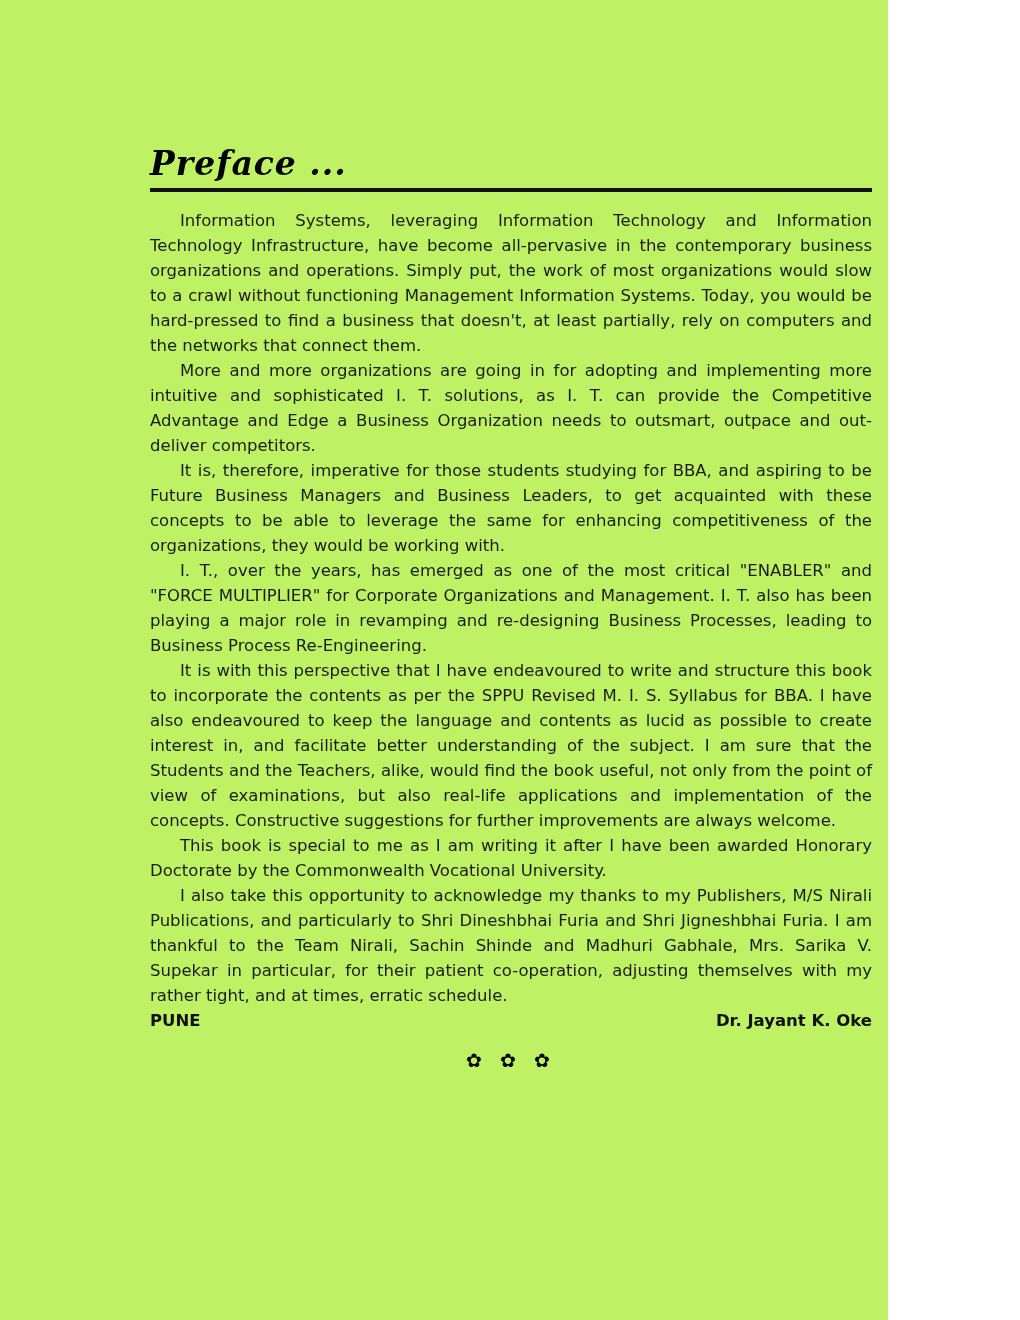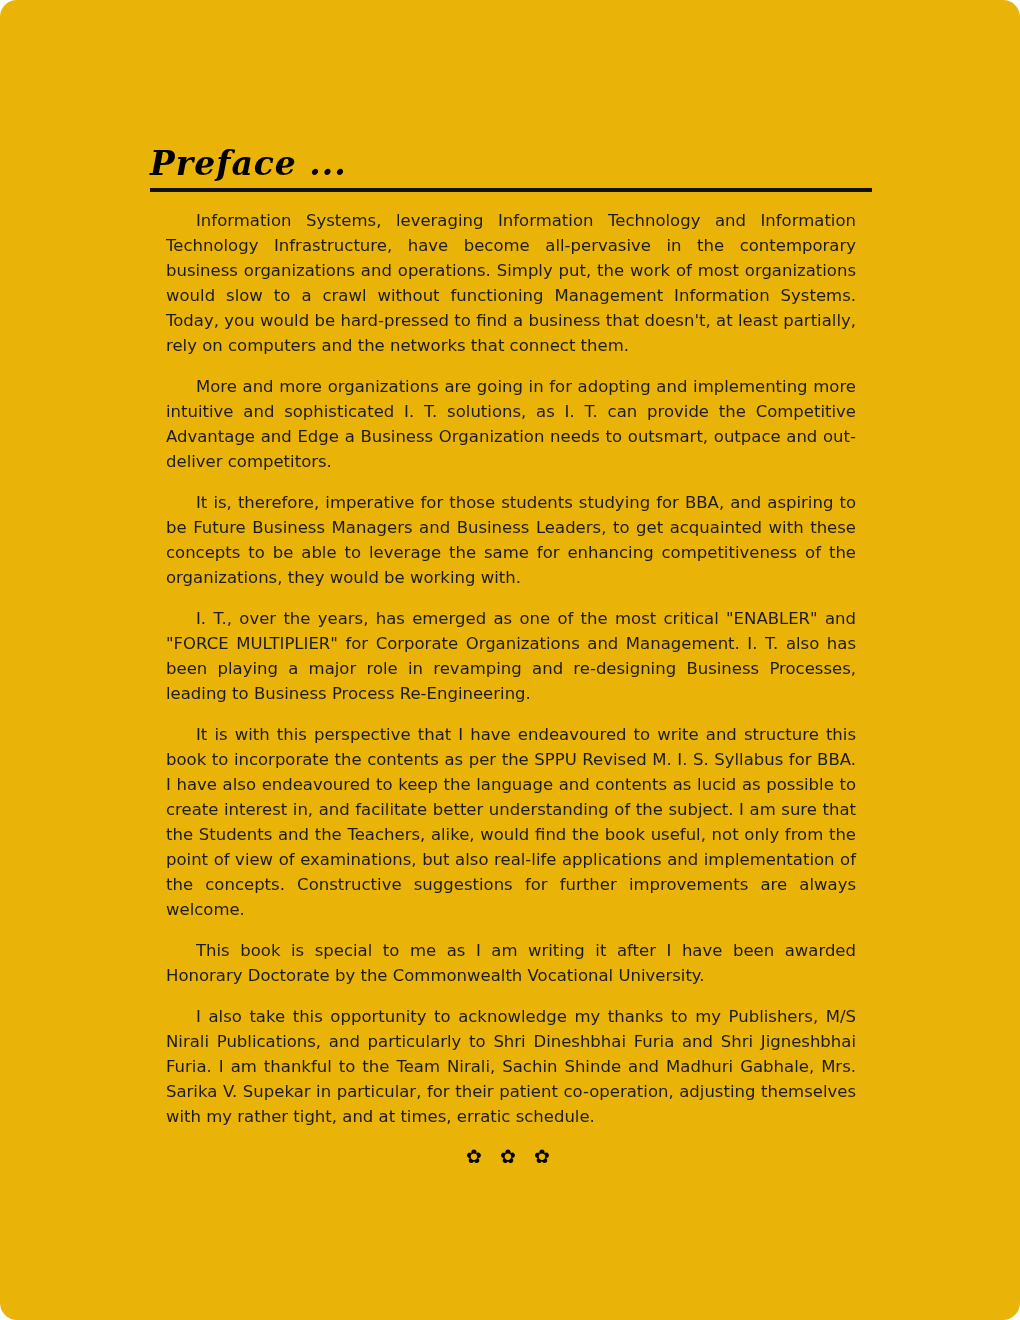--- a/index.html
+++ b/index.html
@@ -9,24 +9,23 @@
   }
   body {
     width: 1020px;
     height: 1320px;
     font-family: "DejaVu Sans", sans-serif;
     color: #1c1c1c;
     position: relative;
   }
   .page {
     position: relative;
-    width: 1020px;
+    width: 888px;
     height: 1320px;
-    background: #eab308;
-    border-radius: 17px;
+    background: #bef264;
   }
   .content {
     position: absolute;
     left: 150px;
     top: 146px;
     width: 722px;
   }
   .title {
     font-family: "DejaVu Serif", serif;
     font-style: italic;
@@ -36,21 +35,21 @@
     color: #000000;
     margin: 0 0 6px 0;
     line-height: 1.1;
   }
   .rule {
     height: 4px;
     background: #111111;
     margin: 0 0 16px 0;
   }
   .body-text p {
-    margin: 16px;
+    margin: 0;
     font-size: 16.5px;
     line-height: 25px;
     text-align: justify;
     text-indent: 30px;
     color: #1c1c1c;
   }
   .signoff-row {
     display: flex;
     justify-content: space-between;
     font-weight: bold;
@@ -88,18 +87,22 @@
     <div class="body-text">
       <p>Information Systems, leveraging Information Technology and Information Technology Infrastructure, have become all-pervasive in the contemporary business organizations and operations. Simply put, the work of most organizations would slow to a crawl without functioning Management Information Systems. Today, you would be hard-pressed to find a business that doesn't, at least partially, rely on computers and the networks that connect them.</p>
       <p>More and more organizations are going in for adopting and implementing more intuitive and sophisticated I. T. solutions, as I. T. can provide the Competitive Advantage and Edge a Business Organization needs to outsmart, outpace and out-deliver competitors.</p>
       <p>It is, therefore, imperative for those students studying for BBA, and aspiring to be Future Business Managers and Business Leaders, to get acquainted with these concepts to be able to leverage the same for enhancing competitiveness of the organizations, they would be working with.</p>
       <p>I. T., over the years, has emerged as one of the most critical "ENABLER" and "FORCE MULTIPLIER" for Corporate Organizations and Management. I. T. also has been playing a major role in revamping and re-designing Business Processes, leading to Business Process Re-Engineering.</p>
       <p>It is with this perspective that I have endeavoured to write and structure this book to incorporate the contents as per the SPPU Revised M. I. S. Syllabus for BBA. I have also endeavoured to keep the language and contents as lucid as possible to create interest in, and facilitate better understanding of the subject. I am sure that the Students and the Teachers, alike, would find the book useful, not only from the point of view of examinations, but also real-life applications and implementation of the concepts. Constructive suggestions for further improvements are always welcome.</p>
       <p>This book is special to me as I am writing it after I have been awarded Honorary Doctorate by the Commonwealth Vocational University.</p>
       <p>I also take this opportunity to acknowledge my thanks to my Publishers, M/S Nirali Publications, and particularly to Shri Dineshbhai Furia and Shri Jigneshbhai Furia. I am thankful to the Team Nirali, Sachin Shinde and Madhuri Gabhale, Mrs. Sarika V. Supekar in particular, for their patient co-operation, adjusting themselves with my rather tight, and at times, erratic schedule.</p>
     </div>
 
+    <div class="signoff-row">
+      <span>PUNE</span>
+      <span>Dr. Jayant K. Oke</span>
+    </div>
 
 
     <div class="ornament">✿ ✿ ✿</div>
 
   </div>
 </div>
 
 </body></html>

